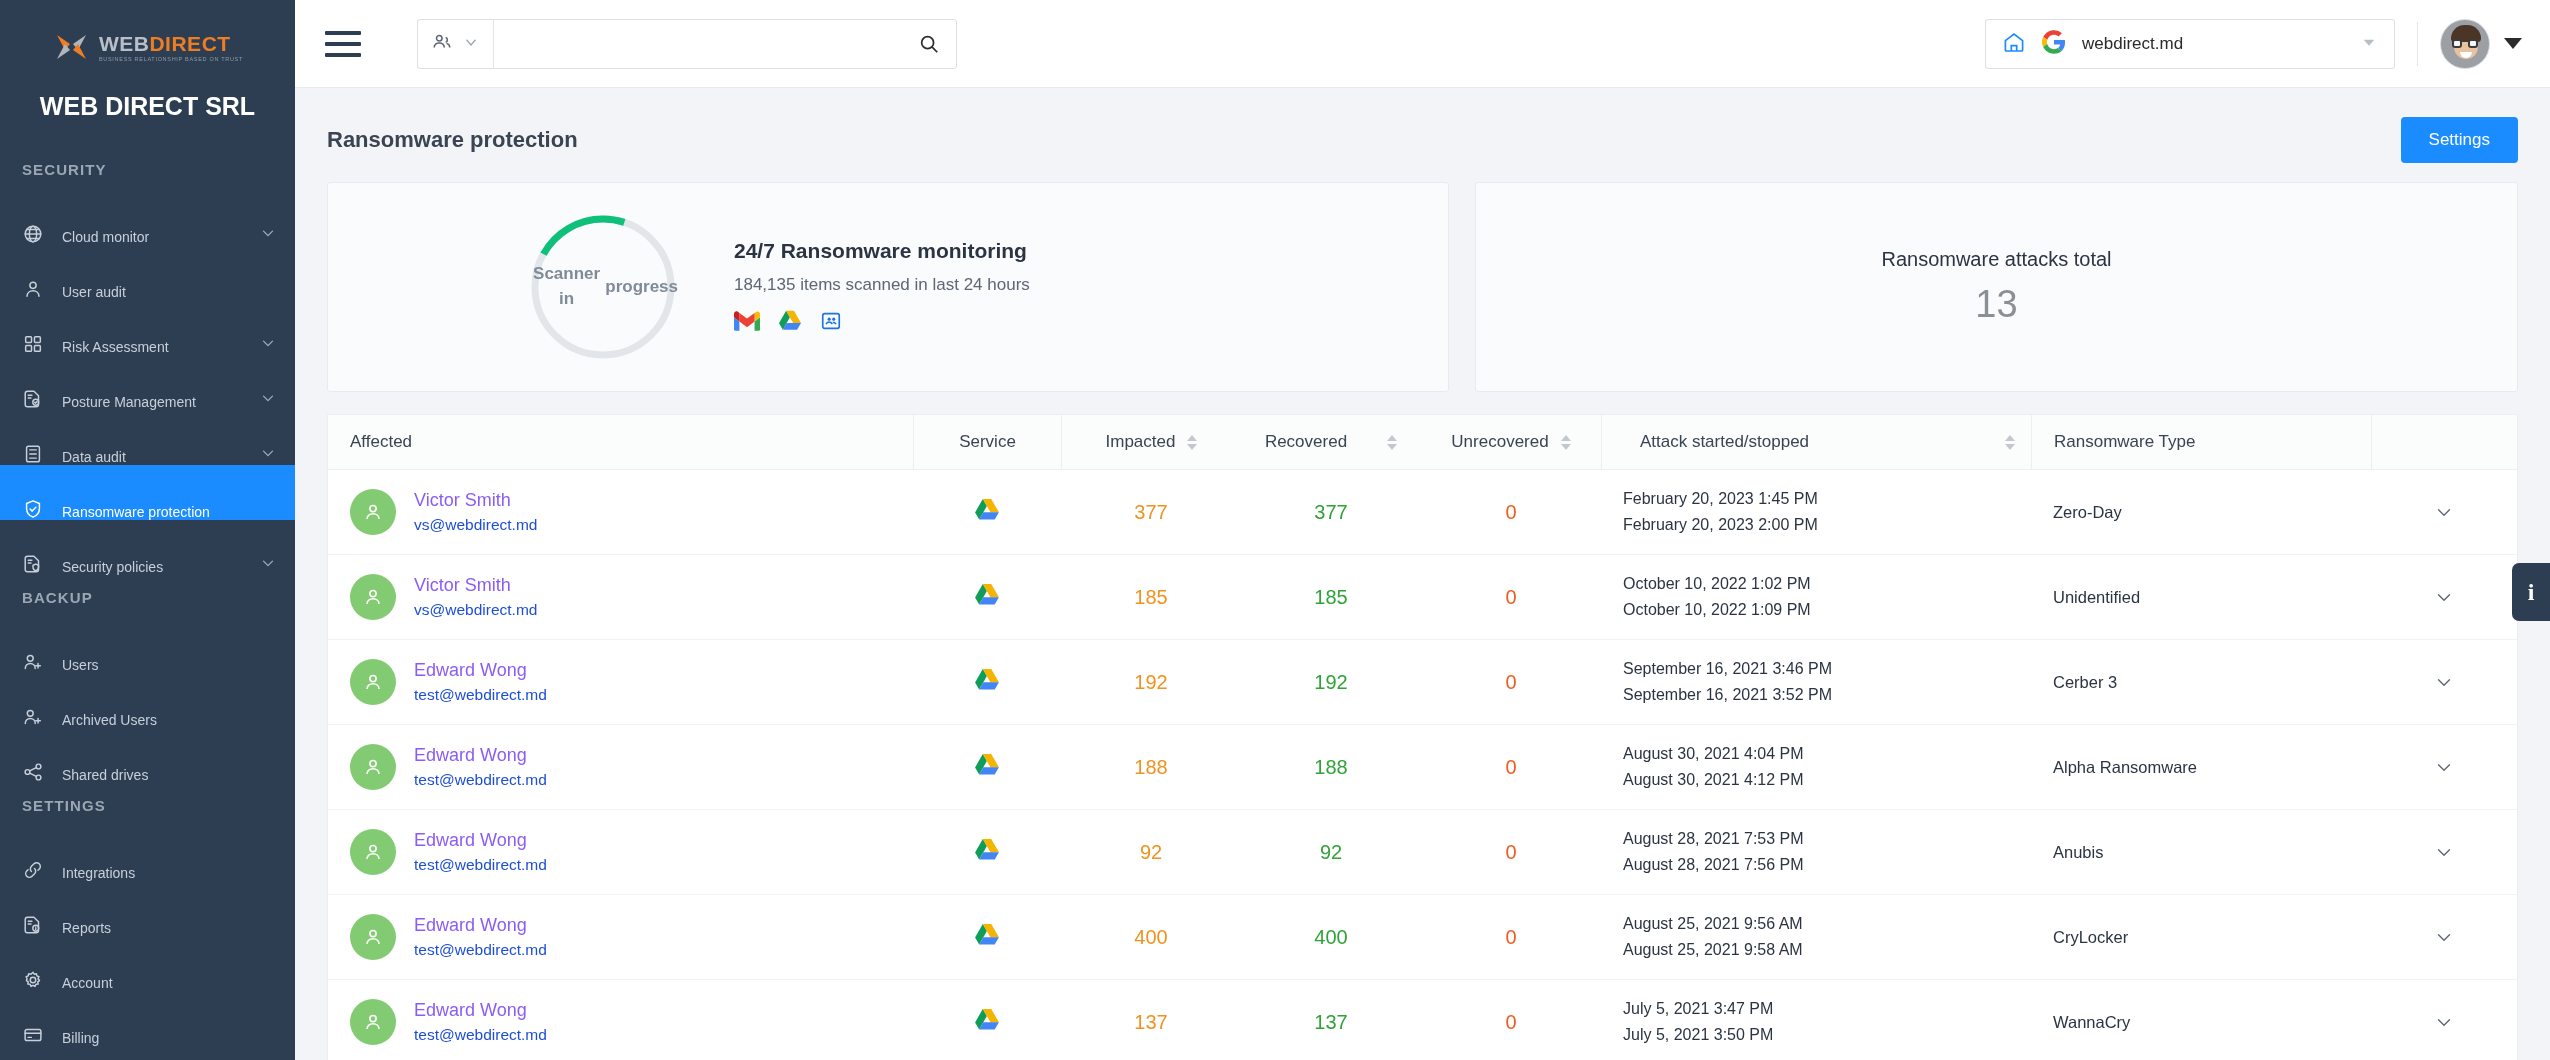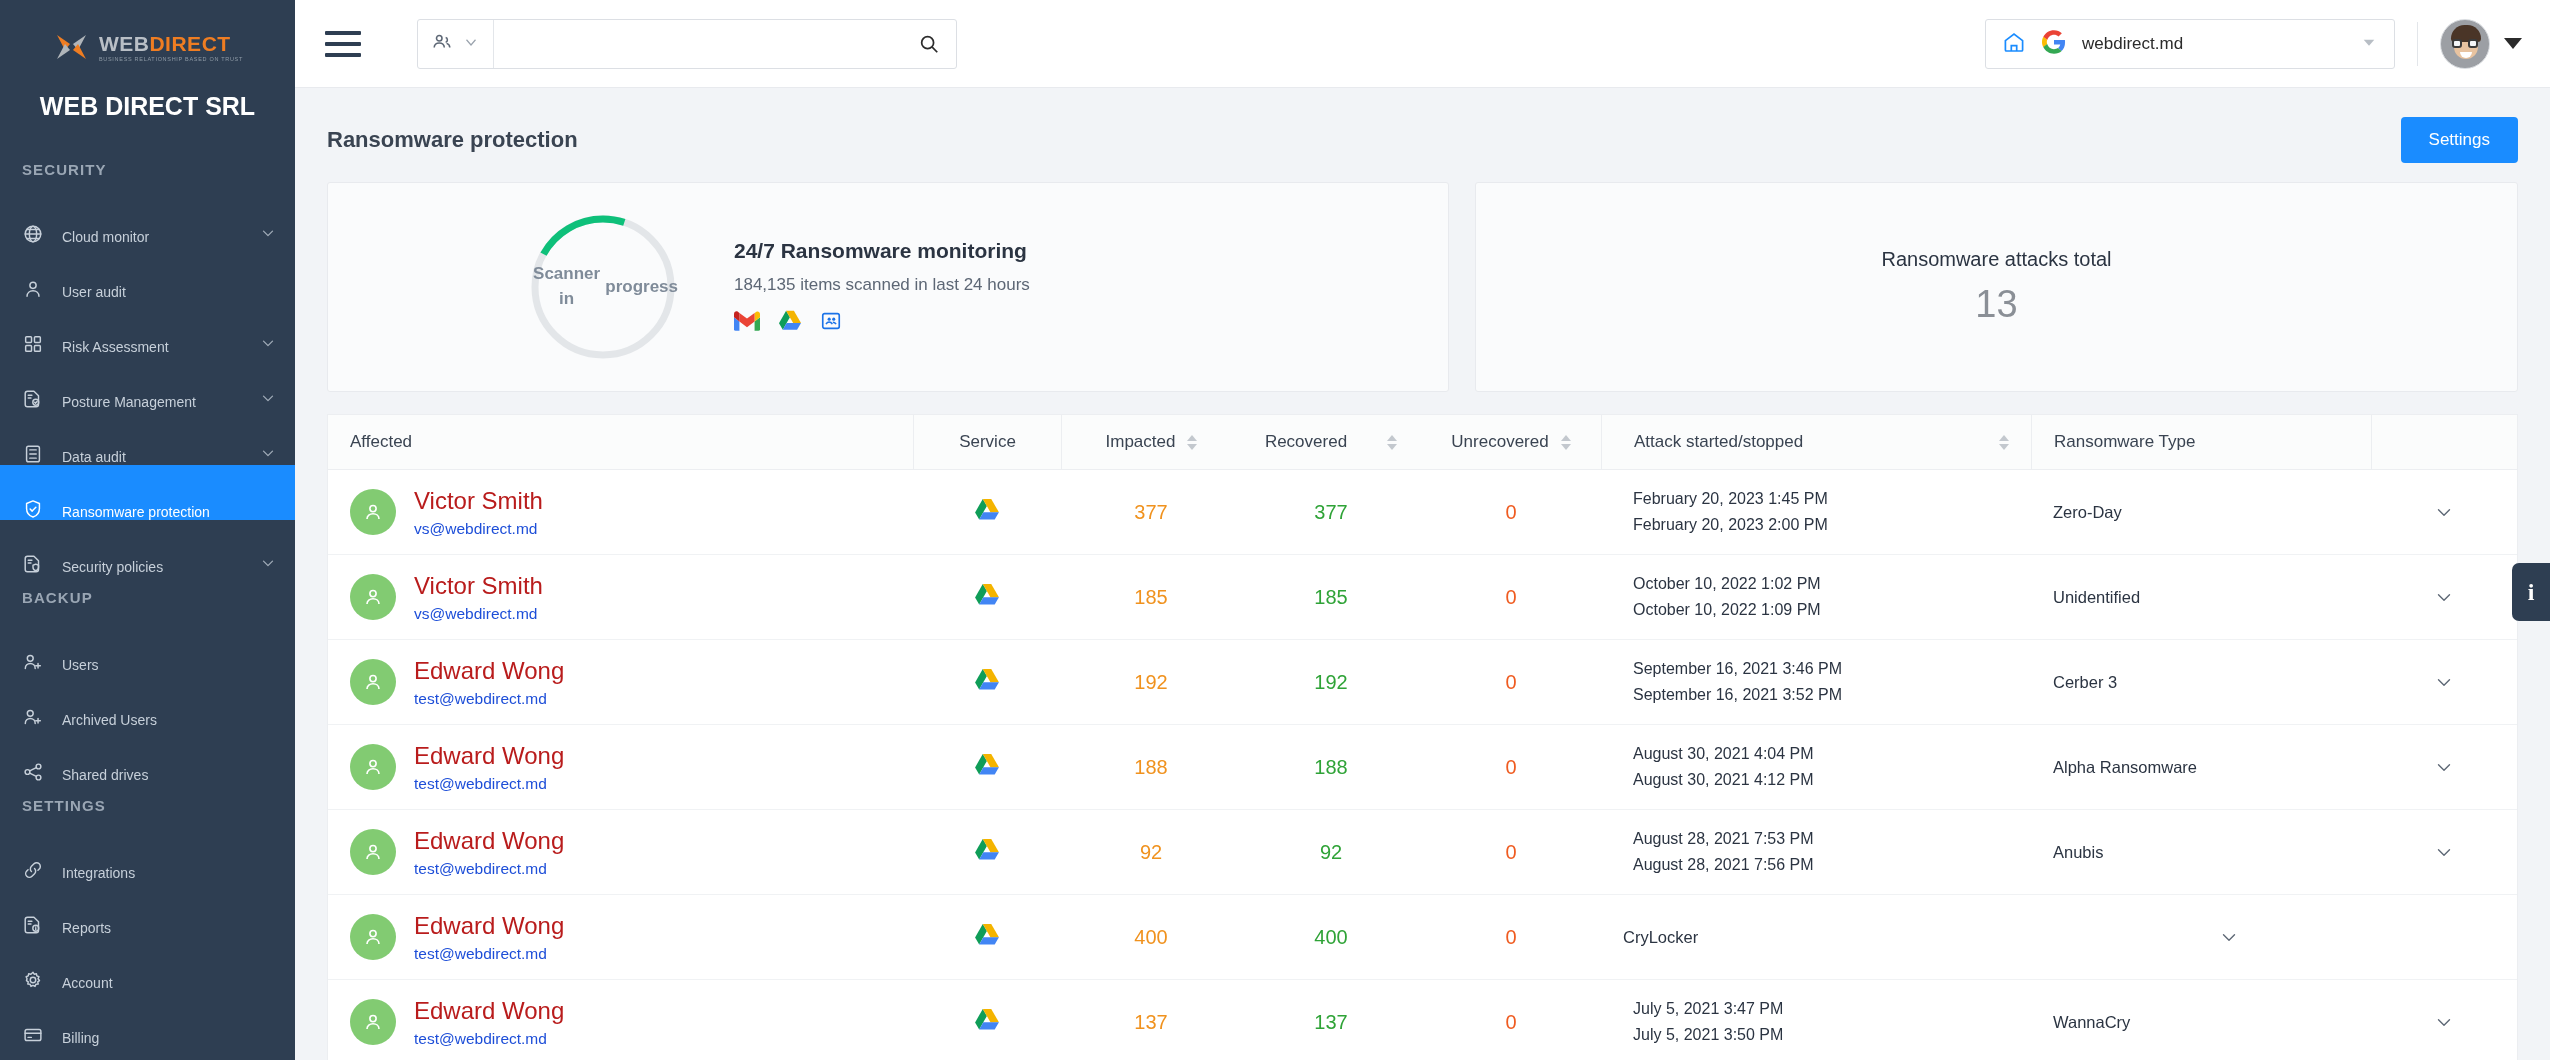--- a/index.html
+++ b/index.html
@@ -147,30 +147,30 @@
               border-right: 5px solid transparent; }
   .sorter i.up { border-bottom: 6px solid #c3c8ce; }
   .sorter i.dn { border-top: 6px solid #c3c8ce; }
 
   .tr { height: 85px; border-bottom: 1px solid #f0f2f4; }
   .c-affected { width: 585px; display: flex; align-items: center; padding-left: 22px; }
   .c-service  { width: 148px; display: flex; justify-content: center; }
   .c-impacted { width: 180px; text-align: center; }
   .c-recovered{ width: 180px; text-align: center; gap: 28px; }
   .c-unrec    { width: 180px; text-align: center; }
-  .c-dates    { width: 430px; padding-left: 32px; }
+  .c-dates    { width: 430px; padding-left: 22px; justify-content: center; }
   .c-type     { width: 340px; padding-left: 22px; }
   .c-exp      { flex: 1; display: flex; justify-content: center; }
 
   .u-avatar {
     width: 46px; height: 46px; border-radius: 50%; background: #82cb72;
     display: flex; align-items: center; justify-content: center; flex: 0 0 46px;
   }
   .u-meta { margin-left: 18px; }
-  .u-name { font-size: 24px; color: #b91c1c; }
+  .u-name { font-size: 18px; color: #8b5cf6; }
   .u-mail { font-size: 15.5px; color: #1d4ed8; margin-top: 5px; }
 
   .num { font-size: 20px; }
   .num.impacted { color: #f0921e; }
   .num.recovered { color: #2fa337; }
   .num.unrec { color: #ef5b20; }
 
   .date-line { font-size: 16px; color: #2b3442; line-height: 1.62; }
   .type-text { font-size: 16.5px; color: #2b3442; }
   .chev-cell { cursor: pointer; }
@@ -725,20 +725,24 @@
               <div class="c-service">
                 <span><svg width="26" height="24" viewBox="0 0 48 44">
                     <path fill="#0F9D58" d="M16.2 1.5 2 26.5l7.6 13L23.8 14.5z"></path>
                     <path fill="#F4B400" d="M31.8 1.5H16.2l14.4 25 15.4-.3z"></path>
                     <path fill="#4285F4" d="M9.6 39.5h28.6l7.8-13.3H17.2z"></path>
                   </svg></span>
               </div>
               <div class="c-impacted"><span class="num impacted">400</span></div>
               <div class="c-recovered"><span class="num recovered">400</span></div>
               <div class="c-unrec"><span class="num unrec">0</span></div>
+              <div class="c-dates">
+                <div class="date-line">August 25, 2021 9:56 AM</div>
+                <div class="date-line">August 25, 2021 9:58 AM</div>
+              </div>
               <div class="c-type"><span class="type-text">CryLocker</span></div>
               <div class="c-exp chev-cell">
                 <svg width="22" height="22" viewBox="0 0 24 24" fill="none" stroke="#5d6775" stroke-width="1.5" stroke-linecap="round" stroke-linejoin="round">
                   <path d="M6 9.5l6 6 6-6"></path>
                 </svg>
               </div>
             </div>
             <div class="trow tr">
               <div class="c-affected">
                 <div class="u-avatar">

